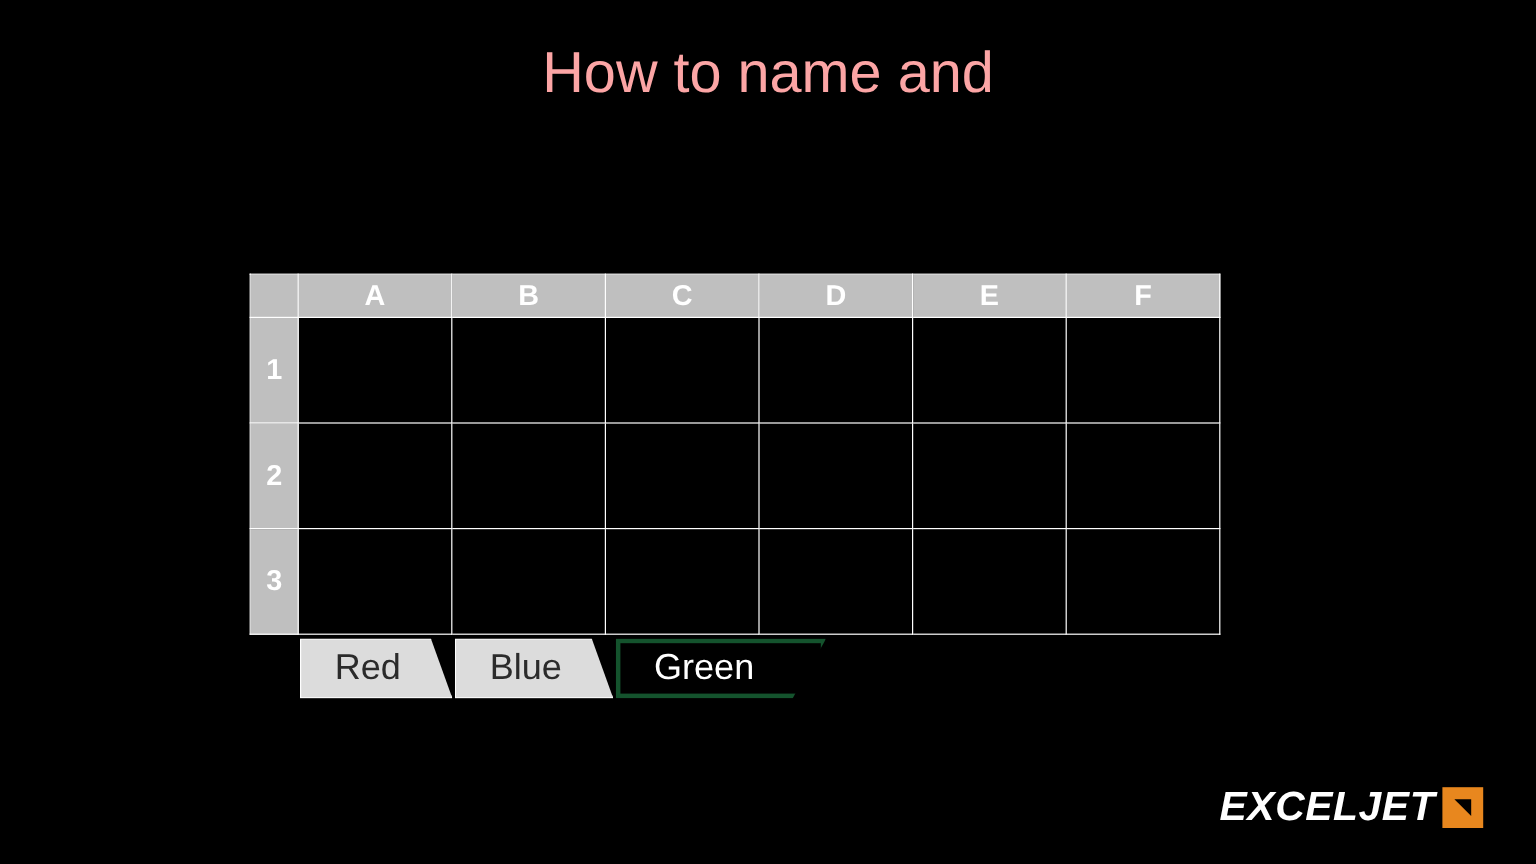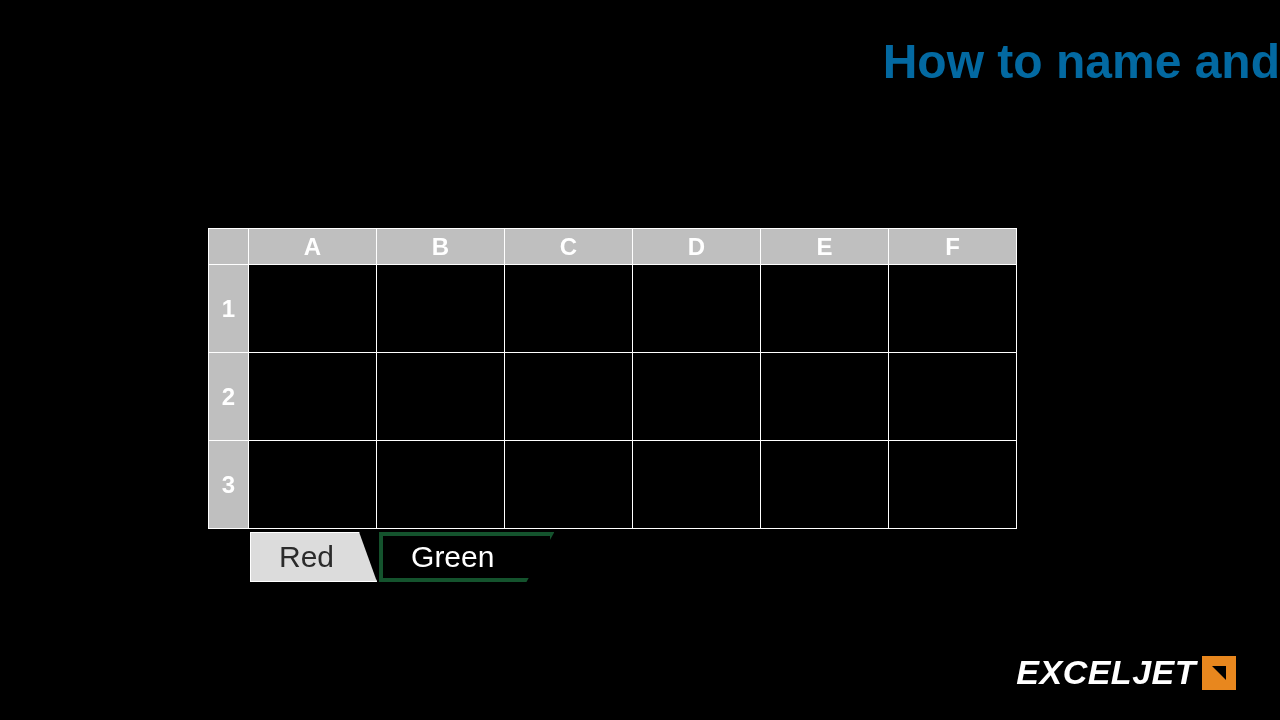--- a/index.html
+++ b/index.html
@@ -3,24 +3,24 @@
 <meta charset="utf-8">
 <style>
   * { box-sizing: border-box; margin: 0; padding: 0; }
   html, body { width: 1280px; height: 720px; background: #000; overflow: hidden; font-family: "Segoe UI", Arial, sans-serif; }
   
   .title {
     position: absolute;
     top: 36px;
     left: 0;
     width: 1280px;
-    text-align: right;
-    color: #0369a1;
+    text-align: center;
+    color: #fca5a5;
     font-size: 48px;
-    font-weight: 700;
+    font-weight: 400;
     line-height: 1.1;
   }
 
   .sheet {
     position: absolute;
     top: 228px;
     left: 208px;
     width: 810px;
   }
 
@@ -159,20 +159,23 @@
       <td></td>
     </tr>
   </tbody>
     </table>
 </div>
 
 <div class="tabs">
   <div class="tab inactive">
     <span>Red</span>
   </div>
+  <div class="tab inactive">
+    <span>Blue</span>
+  </div>
   <div class="tab active">
     <span>Green</span>
   </div>
 </div>
 
 <div class="logo">
   <span class="logo-text">EXCELJET</span>
   <span class="logo-mark">
     <svg width="22" height="22" viewBox="0 0 22 22">
       <path d="M4 4 L18 4 L18 18 Z" fill="#000"></path>

